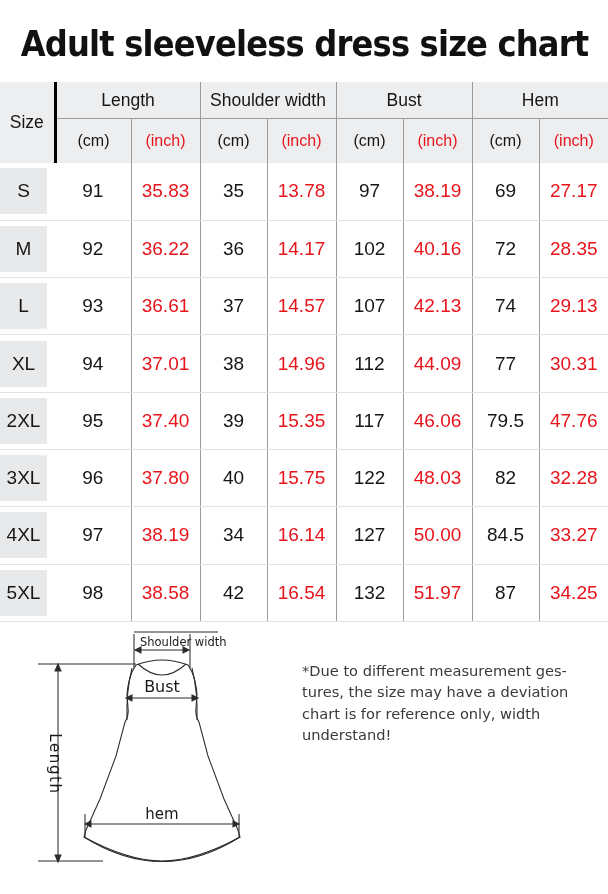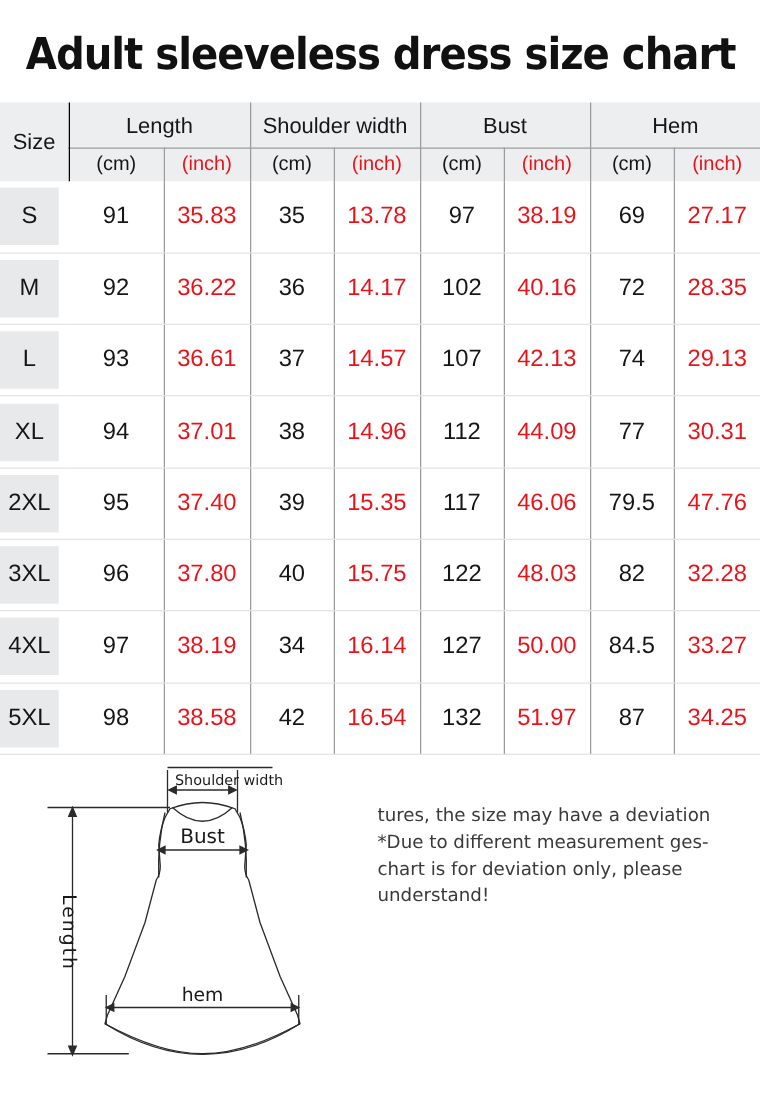--- a/index.html
+++ b/index.html
@@ -53,29 +53,29 @@
   }
 
   
   thead tr.grp-row th {
     height: 36px;
     background: #eceef0;
     font-size: 17.5px;
     color: #161616;
   }
   thead tr.unit-row th {
-    height: 26px;
+    height: 44px;
     background: #eceef0;
     font-size: 16px;
     color: #161616;
   }
   th.size-head {
     background: #eceef0;
     font-size: 17px;
-    border-right: 1px solid #000000;
+    border-right: 3px solid #000000;
   }
   th.grp {
     border-right: 1px solid #9b9b9b;
     border-bottom: 1px solid #9b9b9b;
   }
   th.grp.last { border-right: none; }
   th.unit {
     border-right: 1px solid #9b9b9b;
   }
   th.unit.last { border-right: none; }
@@ -327,19 +327,19 @@
       <path d="M205 197 L211 200 L205 203 Z" fill="#2b2b2b"></path>
     </g>
 
     <text x="112" y="22" font-family="DejaVu Sans, sans-serif" font-size="11.5" fill="#1a1a1a">Shoulder width</text>
     <text x="22" y="140" font-family="DejaVu Sans, sans-serif" font-size="15" fill="#1a1a1a" letter-spacing="1.6" transform="rotate(90 22 140)" text-anchor="middle">Length</text>
     <text x="134" y="68" font-family="DejaVu Sans, sans-serif" font-size="16" fill="#1a1a1a" text-anchor="middle">Bust</text>
     <text x="134" y="195" font-family="DejaVu Sans, sans-serif" font-size="15" fill="#1a1a1a" text-anchor="middle">hem</text>
   </svg>
 
   <div class="note">
+    <div>*Due to different measurement ges-</div>
     <div>tures, the size may have a deviation</div>
-    <div>*Due to different measurement ges-</div>
-    <div>chart is for deviation only, please</div>
+    <div>chart is for reference only, width</div>
     <div>understand!</div>
   </div>
 
 </div>
 
 </body></html>

